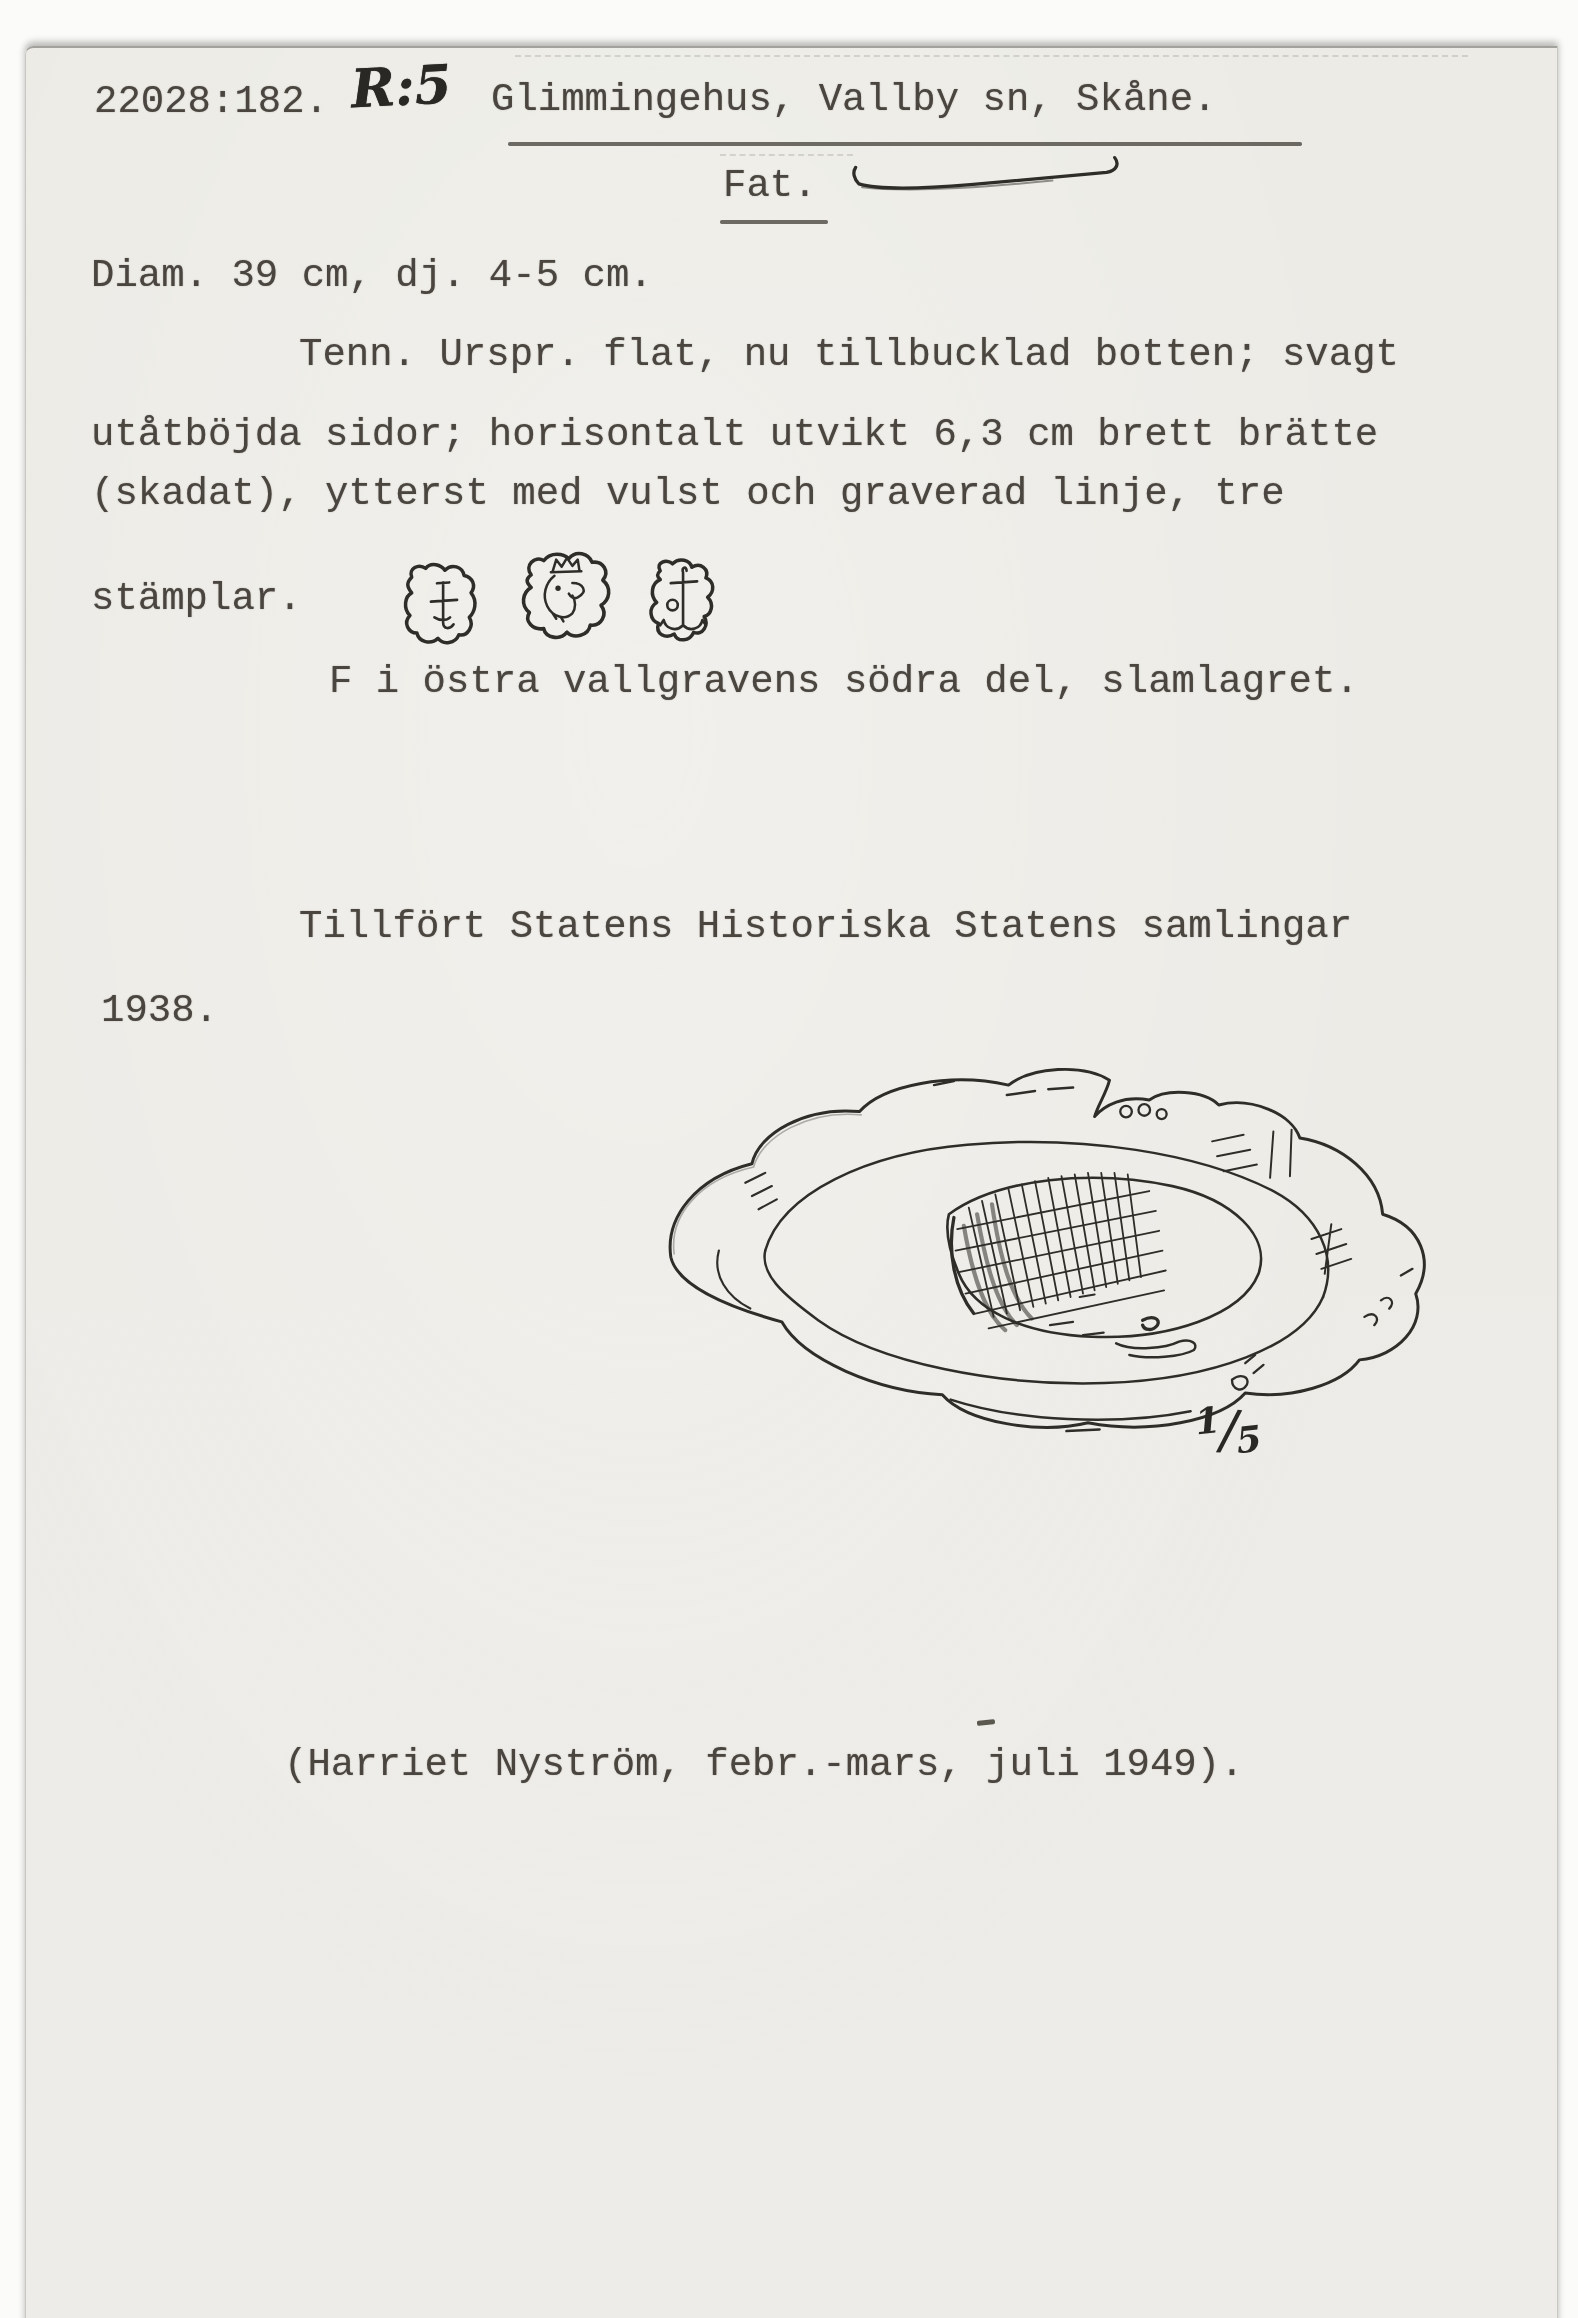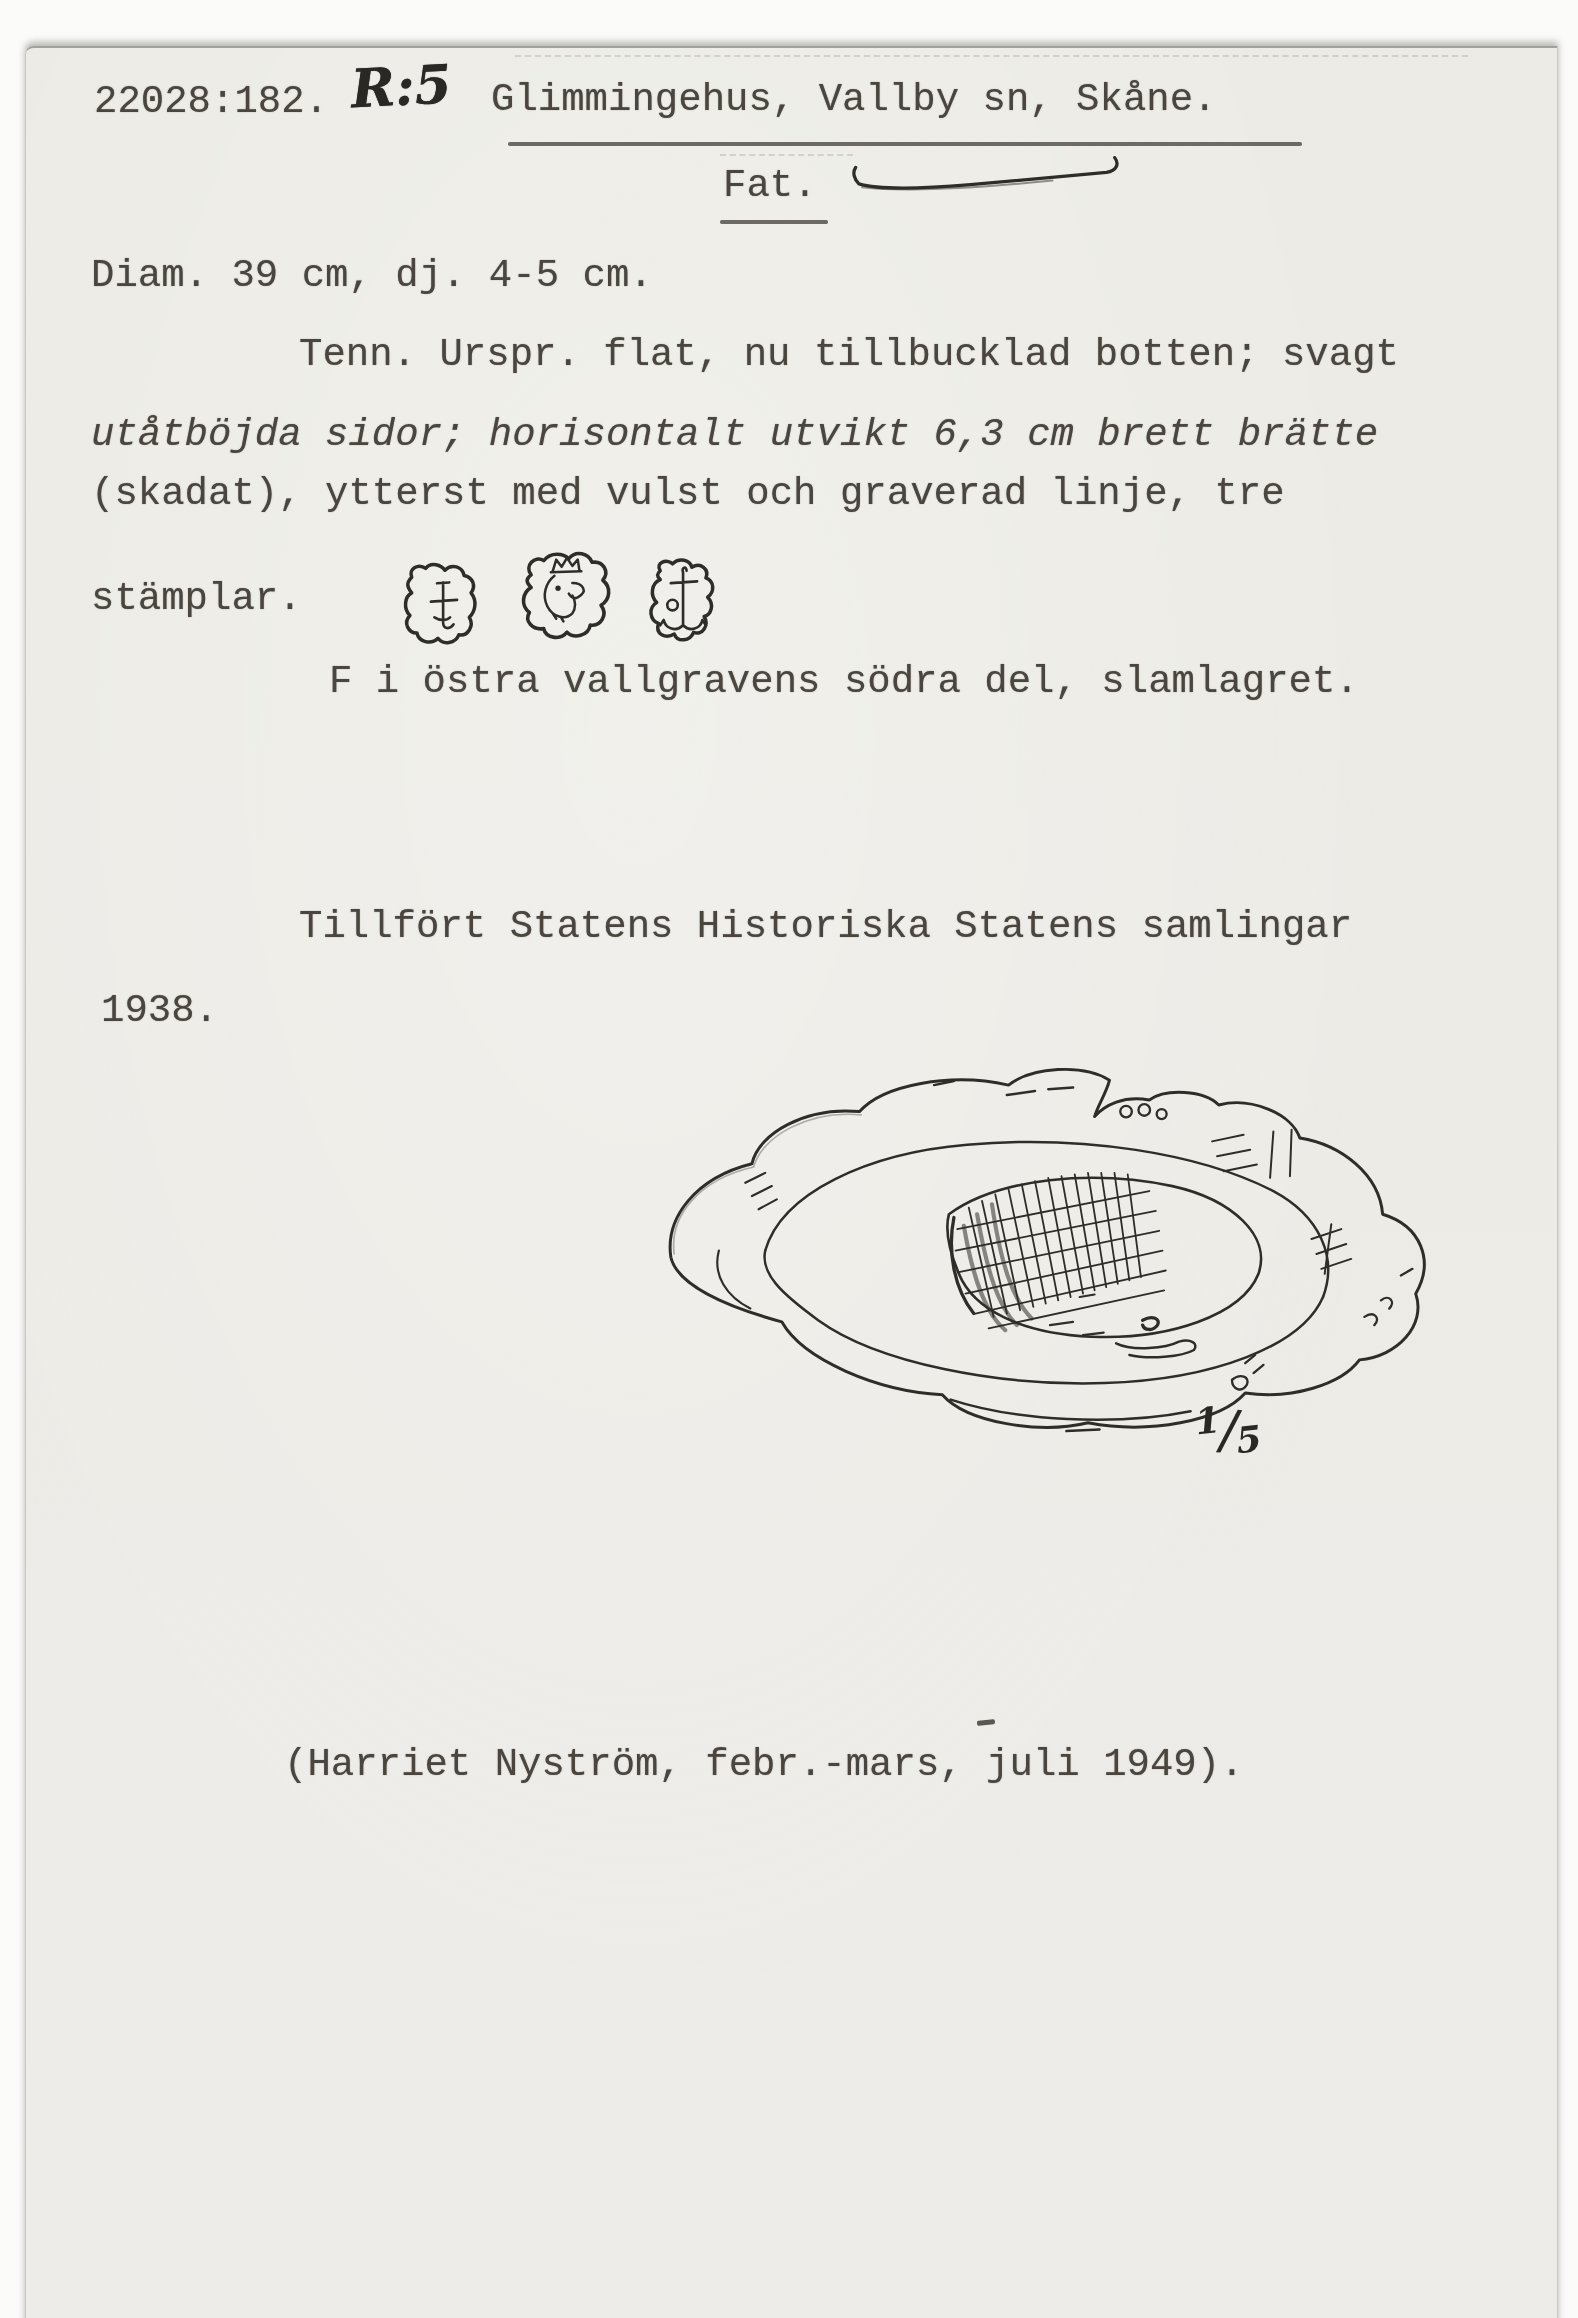--- a/index.html
+++ b/index.html
@@ -79,21 +79,21 @@
       <path class="sk" stroke-width="2.5" opacity=".5" d="M18,38 C70,44 150,40 250,30"></path>
     </svg>
 
     <div class="ghostline" style="left:694px;top:106px;width:133px;"></div>
     <div class="tw" style="left:697px;top:119px;">Fat.</div>
     <div class="underline" style="left:694px;top:172px;width:108px;"></div>
 
     <div class="tw" style="left:65px;top:209px;">Diam. 39 cm, dj. 4-5 cm.</div>
 
     <div class="tw" style="left:273px;top:288px;">Tenn. Urspr. flat, nu tillbucklad botten; svagt</div>
-    <div class="tw" style="left:65px;top:368px;font-style:italic;">utåtböjda sidor; horisontalt utvikt 6,3 cm brett brätte</div>
+    <div class="tw" style="left:65px;top:368px;">utåtböjda sidor; horisontalt utvikt 6,3 cm brett brätte</div>
     <div class="tw" style="left:65px;top:427px;">(skadat), ytterst med vulst och graverad linje, tre</div>
     <div class="tw" style="left:65px;top:532px;">stämplar.</div>
 
     <svg style="left:369px;top:510px;" width="98" height="96" viewBox="0 0 110 110">
       <path class="sk" stroke-width="4" d="M18,22 C14,12 26,6 34,12 C40,4 52,8 56,14 C64,6 76,10 78,20 C88,22 92,32 86,40 C94,50 90,62 84,68 C90,78 82,90 72,88 C68,98 54,100 48,92 C40,100 26,96 24,86 C14,86 8,74 16,66 C8,58 10,44 18,40 C12,32 12,28 18,22 Z"></path>
       <path class="sk" stroke-width="3" d="M54,28 L54,74 C54,82 62,82 66,76 M40,50 L70,48 M47,29 L61,28 M44,68 C50,72 58,72 62,68"></path>
     </svg>
     <svg style="left:487px;top:500px;" width="108" height="103" viewBox="0 0 120 115">
       <path class="sk" stroke-width="4" d="M20,30 C12,20 24,8 34,14 C42,4 56,6 62,12 C70,2 84,6 88,16 C100,14 108,26 100,36 C110,44 108,58 98,64 C106,74 98,88 86,86 C84,98 68,102 60,94 C52,104 36,100 34,90 C22,92 12,82 18,72 C8,64 10,50 20,44 C14,38 14,34 20,30 Z"></path>
       <path class="sk" stroke-width="2.8" d="M44,26 L48,13 L54,21 L60,11 L66,20 L72,13 L74,26 M42,27 L76,26"></path>

